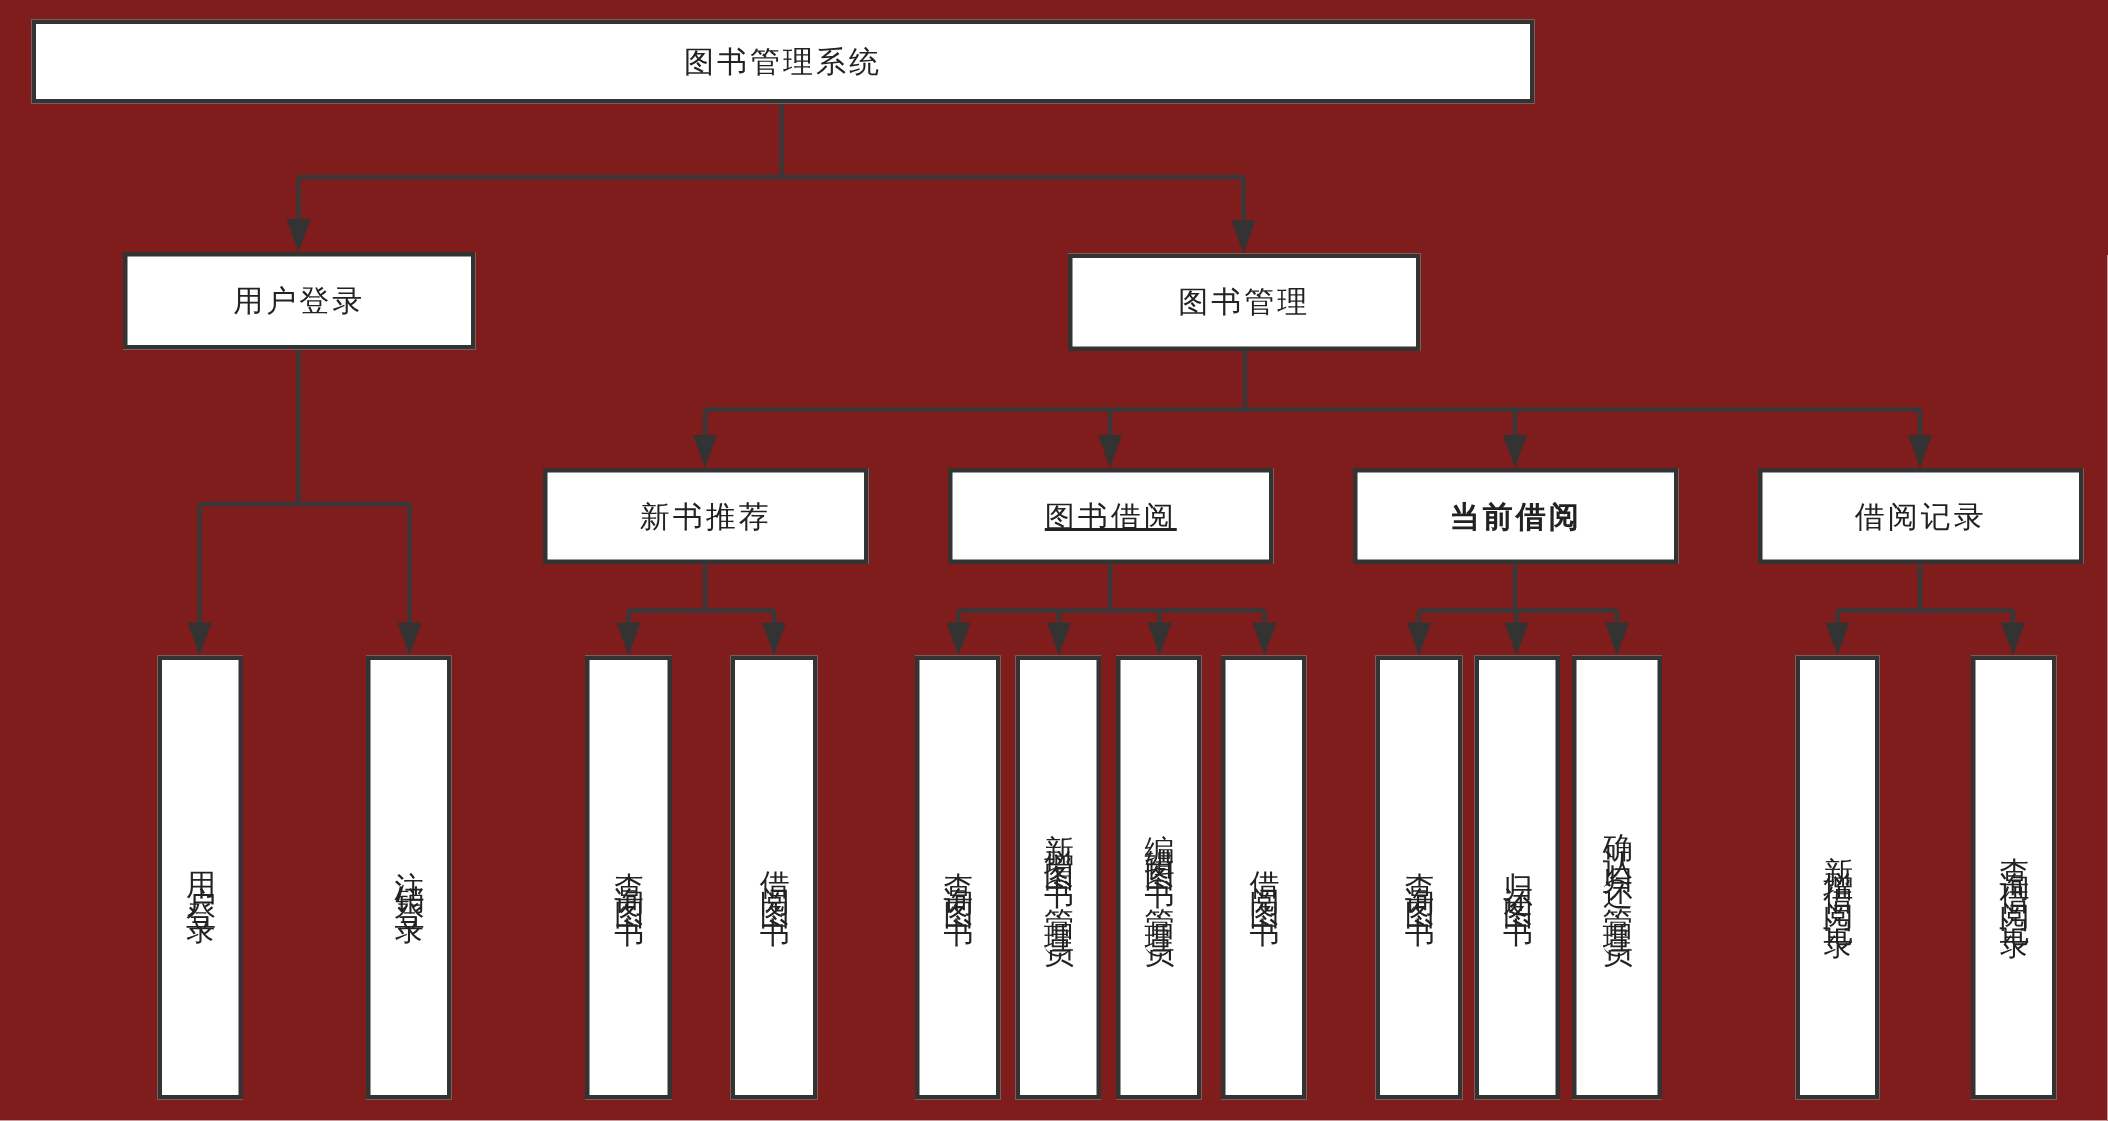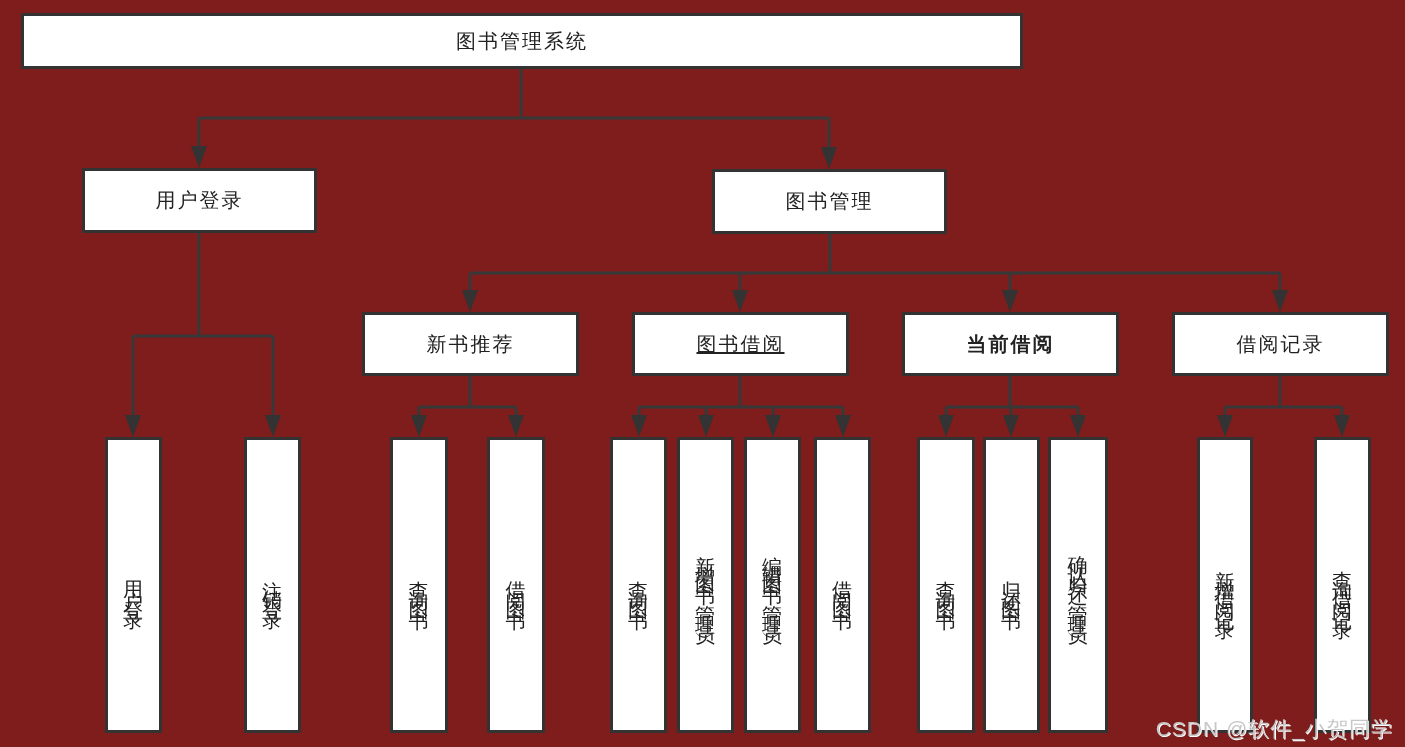--- a/index.html
+++ b/index.html
@@ -191,14 +191,13 @@
   <div class="vbox" id="leaf-confirm-return">
     <span class="vtext">确认归还（管理员）</span>
   </div>
   <div class="vbox" id="leaf-add-record">
     <span class="vtext">新增借阅记录</span>
   </div>
   <div class="vbox" id="leaf-query-record">
     <span class="vtext">查询借阅记录</span>
   </div>
 
-  <div id="watermark">CSDN @软件_小贺同学</div>
 </div>
 
 </body></html>

